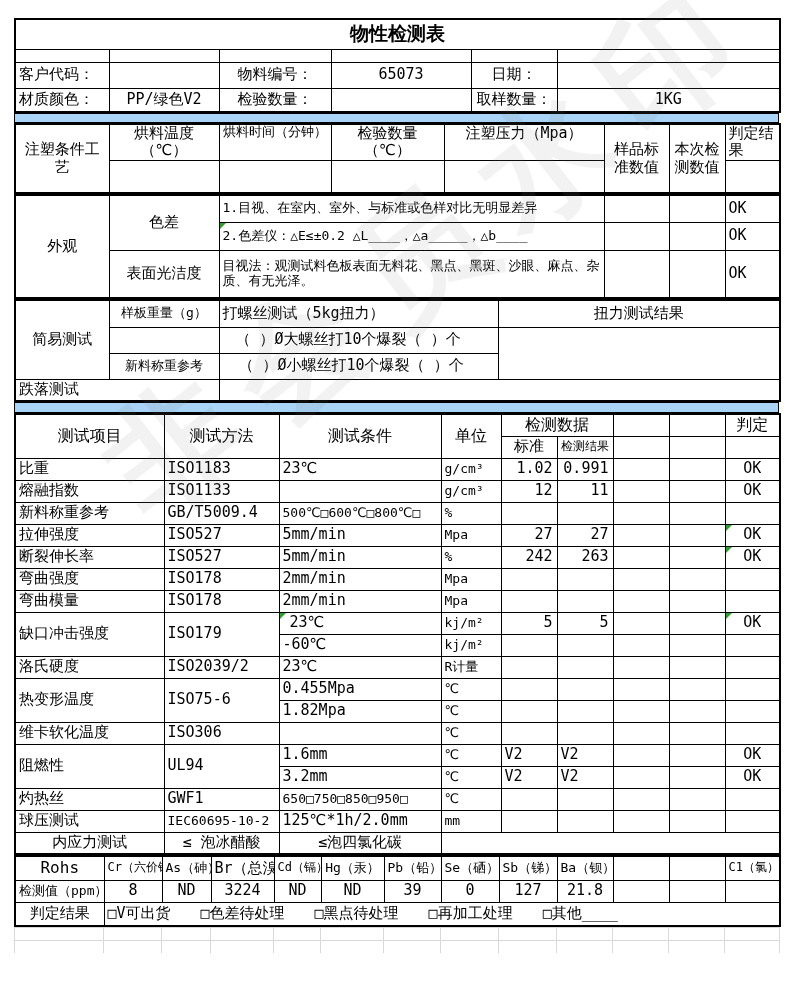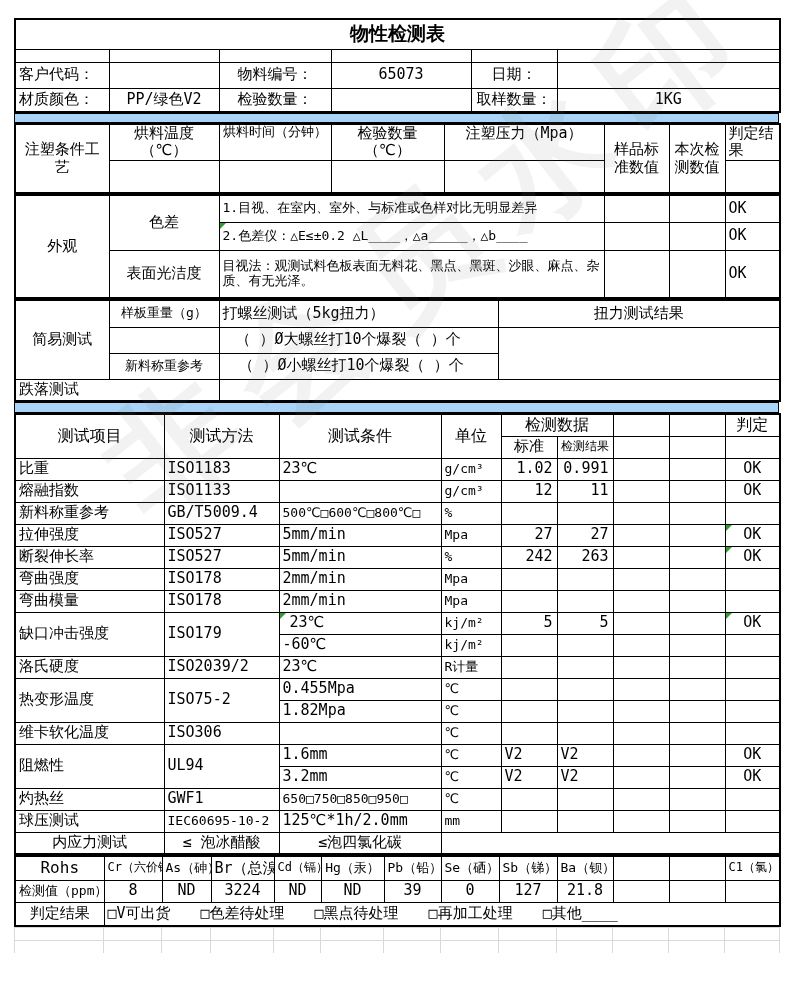--- a/index.html
+++ b/index.html
@@ -316,21 +316,21 @@
         <td class="l">23℃</td>
         <td class="l sm">R计量</td>
         <td class="r"></td>
         <td class="r"></td>
         <td></td>
         <td></td>
         <td></td>
       </tr>
       <tr>
         <td rowspan="2" class="l">热变形温度</td>
-        <td rowspan="2" class="l">ISO75-2</td>
+        <td rowspan="2" class="l">ISO75-6</td>
         <td class="l">0.455Mpa</td>
         <td class="l sm">℃</td>
         <td class="r"></td>
         <td class="r"></td>
         <td></td>
         <td></td>
         <td></td>
       </tr>
       <tr>
         <td class="l">1.82Mpa</td>

